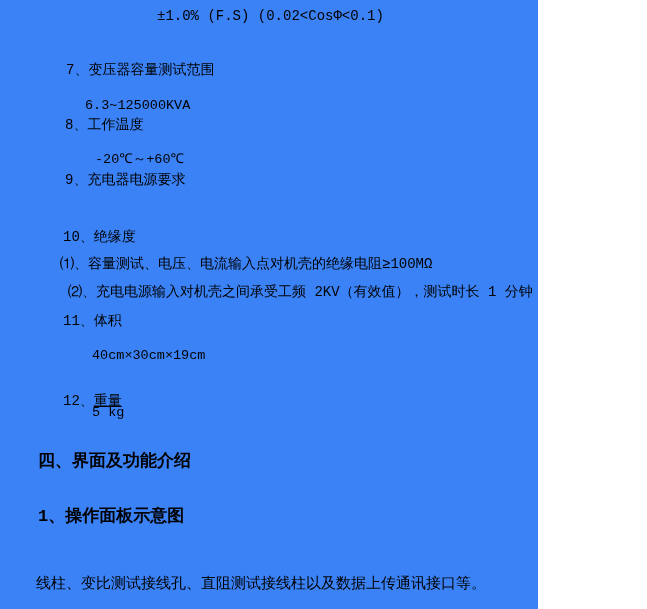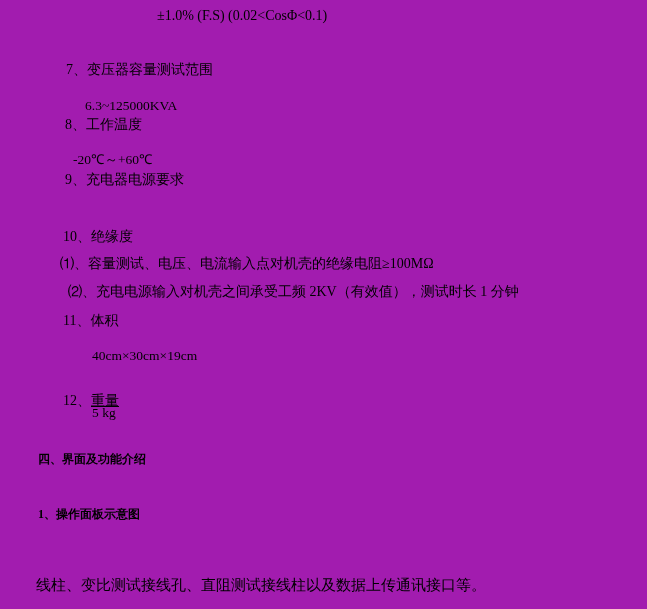--- a/index.html
+++ b/index.html
@@ -2,49 +2,49 @@
 <html><head>
 <meta charset="utf-8">
 <style>
   html, body {
     margin: 0;
     padding: 0;
     background: #ffffff;
   }
   #page {
     position: relative;
-    width: 647px;
+    width: 538px;
     height: 609px;
-    background: #a21caf;
+    background: #3b82f6;
     overflow: hidden;
-    font-family: Liberation Serif, serif;
+    font-family: Liberation Mono, monospace;
     color: #000000;
   }
   .line {
     position: absolute;
     white-space: nowrap;
     font-size: 14px;
     line-height: 1.2;
     color: #000000;
   }
   .value-line { font-size: 13.5px; margin-top: 8px; }
   .heading {
     font-weight: bold;
-    font-size: 12px;
+    font-size: 17px;
   }
   .para-line { font-size: 15px; }
   .underlined { text-decoration: underline; }
 
   
   .l-accuracy      { left: 157px; top: 8px;   }
   .l-noload        { left: 84px;  top: 33px;  }
   .l-item7-title   { left: 66px;  top: 62px;  }
   .l-item7-value   { left: 85px;  top: 90px;  }
   .l-item8-title   { left: 65px;  top: 117px; }
-  .l-item8-value   { left: 73px;  top: 144px; }
+  .l-item8-value   { left: 95px;  top: 144px; }
   .l-item9-title   { left: 65px;  top: 172px; }
   .l-item9-value   { left: 92px;  top: 200px; }
   .l-item10-title  { left: 63px;  top: 229px; }
   .l-item10-sub1   { left: 60px;  top: 256px; }
   .l-item10-sub2   { left: 68px;  top: 284px; }
   .l-item11-title  { left: 63px;  top: 313px; }
   .l-item11-value  { left: 92px;  top: 340px; }
   .l-item12-title  { left: 63px;  top: 369px; margin-top: 24px; }
   .l-item12-value  { left: 92px;  top: 397px; }
   .l-sec4-heading  { left: 38px;  top: 452px; }

